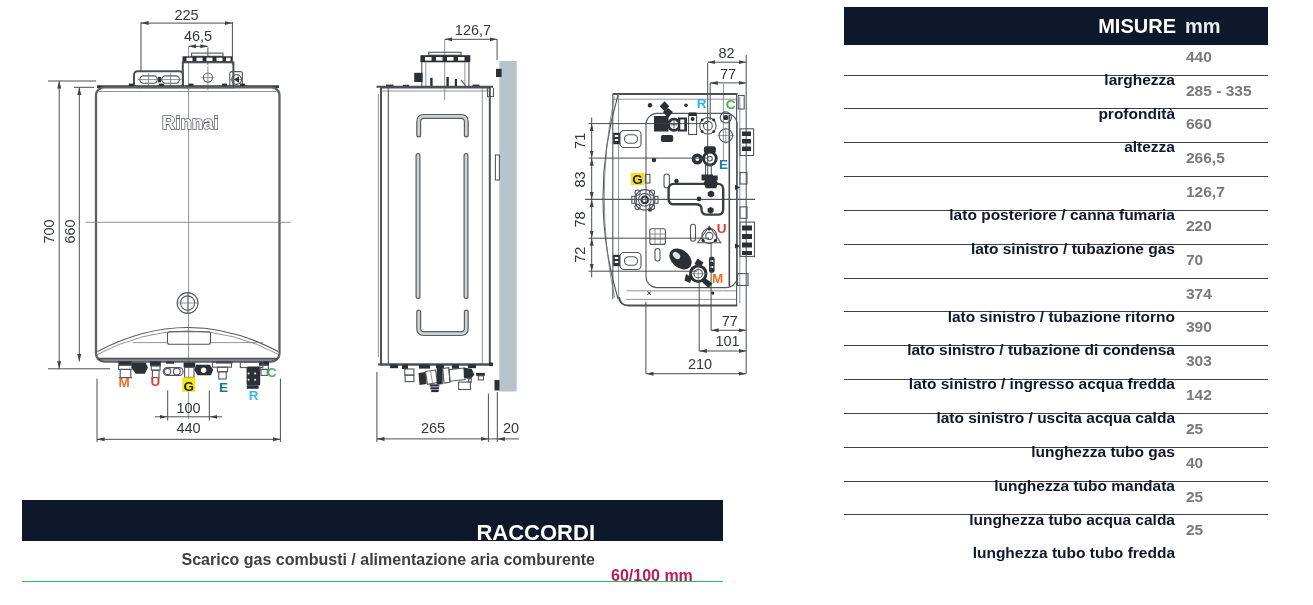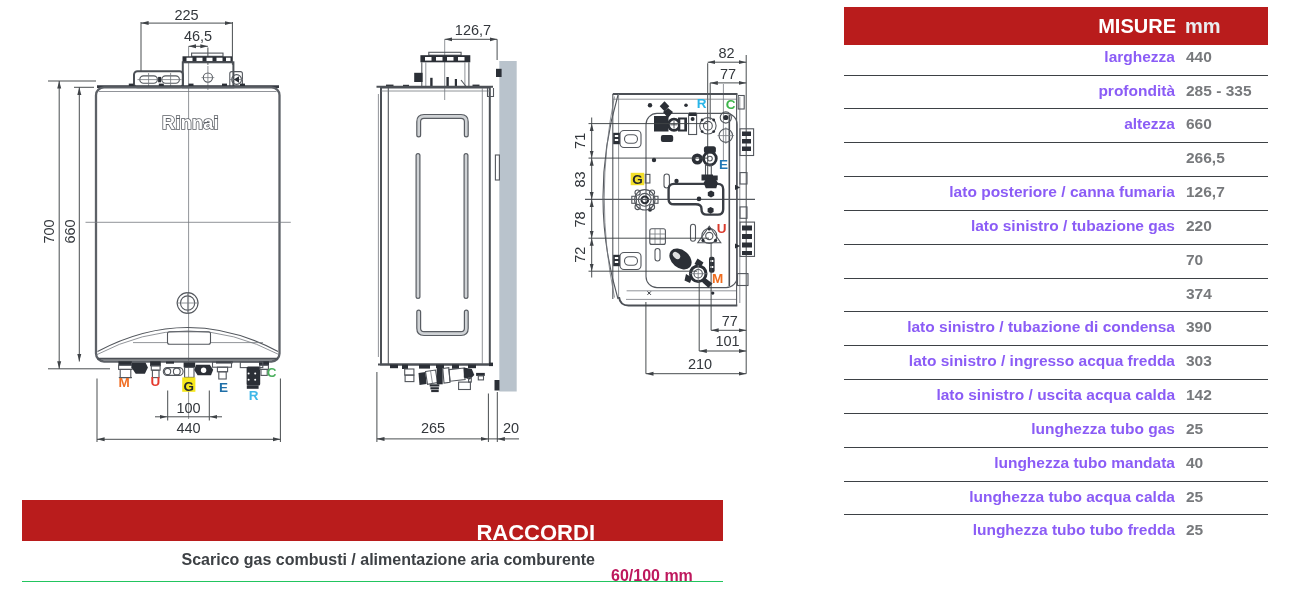--- a/index.html
+++ b/index.html
@@ -1,18 +1,18 @@
 <!DOCTYPE html>
 <html><head>
 <meta charset="utf-8">
 <style>
   html,body{margin:0;padding:0;background:#fff;width:1313px;height:605px;overflow:hidden;}
   body{font-family:"Liberation Sans",sans-serif;position:relative;}
-  .bar{position:absolute;background:#b91c1c;}
-  .tbl-label{font-weight:bold;color:#8b5cf6;font-size:15.5px;}
+  .bar{position:absolute;background:#0f172a;}
+  .tbl-label{font-weight:bold;color:#0f172a;font-size:15.5px;margin-top:23px;}
   .tbl-val{font-weight:bold;color:#77797c;font-size:15.5px;}
   #rows .row{position:relative;height:33.83px;box-sizing:border-box;border-bottom:1px solid #3d4145;}
   #rows .row:first-child{height:31.4px;}
   #rows .row:first-child .tbl-label,#rows .row:first-child .tbl-val{top:4px;}
   #rows .row.last{border-bottom:none;}
   #rows .tbl-label{position:absolute;right:93px;top:6px;}
   #rows .tbl-val{position:absolute;left:342px;top:6px;}
   svg text{font-family:"Liberation Sans",sans-serif;}
 </style>
 </head>
@@ -602,20 +602,21 @@
       <span class="tbl-val">126,7</span>
     </div>
 <div class="row">
       <span class="tbl-label">lato sinistro / tubazione gas</span>
       <span class="tbl-val">220</span>
     </div>
 <div class="row">
       <span class="tbl-val">70</span>
     </div>
 <div class="row">
+      <span class="tbl-label">lato sinistro / tubazione ritorno</span>
       <span class="tbl-val">374</span>
     </div>
 <div class="row">
       <span class="tbl-label">lato sinistro / tubazione di condensa</span>
       <span class="tbl-val">390</span>
     </div>
 <div class="row">
       <span class="tbl-label">lato sinistro / ingresso acqua fredda</span>
       <span class="tbl-val">303</span>
     </div>

